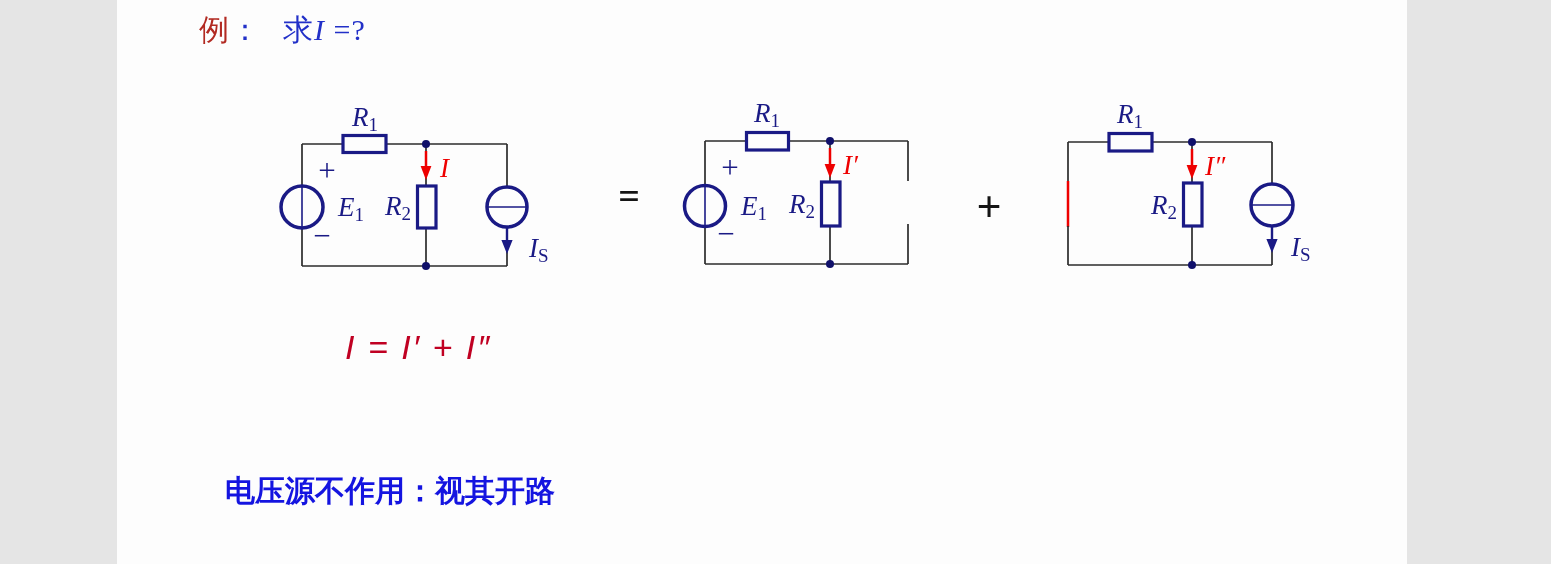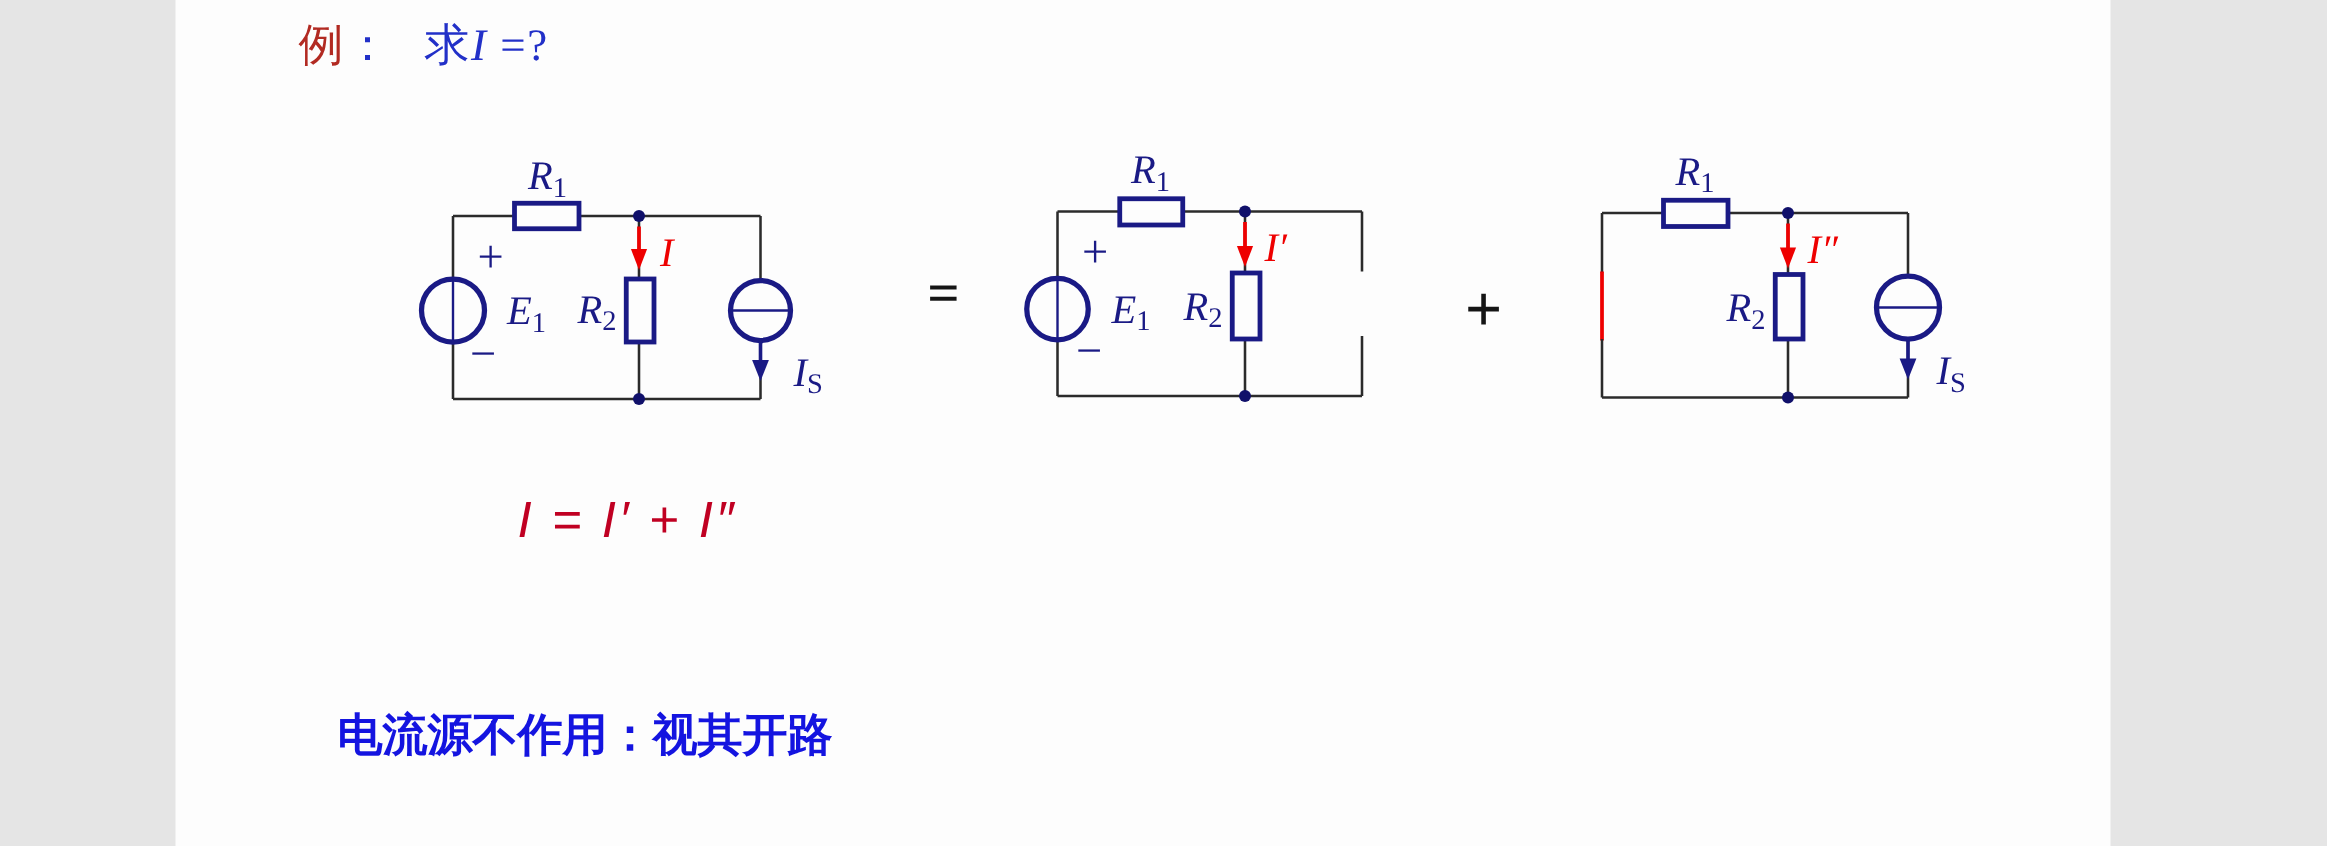--- a/index.html
+++ b/index.html
@@ -154,14 +154,14 @@
     <text class="clabel" x="1130" y="123" text-anchor="middle"><tspan class="it">R</tspan><tspan class="sub" dy="5">1</tspan></text>
     <text class="clabel" x="1177" y="214" text-anchor="end"><tspan class="it">R</tspan><tspan class="sub" dy="5">2</tspan></text>
     <text class="redlabel" x="1205" y="175">I″</text>
     <text class="clabel" x="1291" y="256"><tspan class="it">I</tspan><tspan class="sub" dy="5">S</tspan></text>
   </g>
 </svg>
 
 <div class="equation">I = I′ + I″</div>
 
 <div class="notes">
-  <div>电流源不作用：视其开路</div>
+  <div>电压源不作用：视其开路</div>
 </div>
 
 </body></html>

